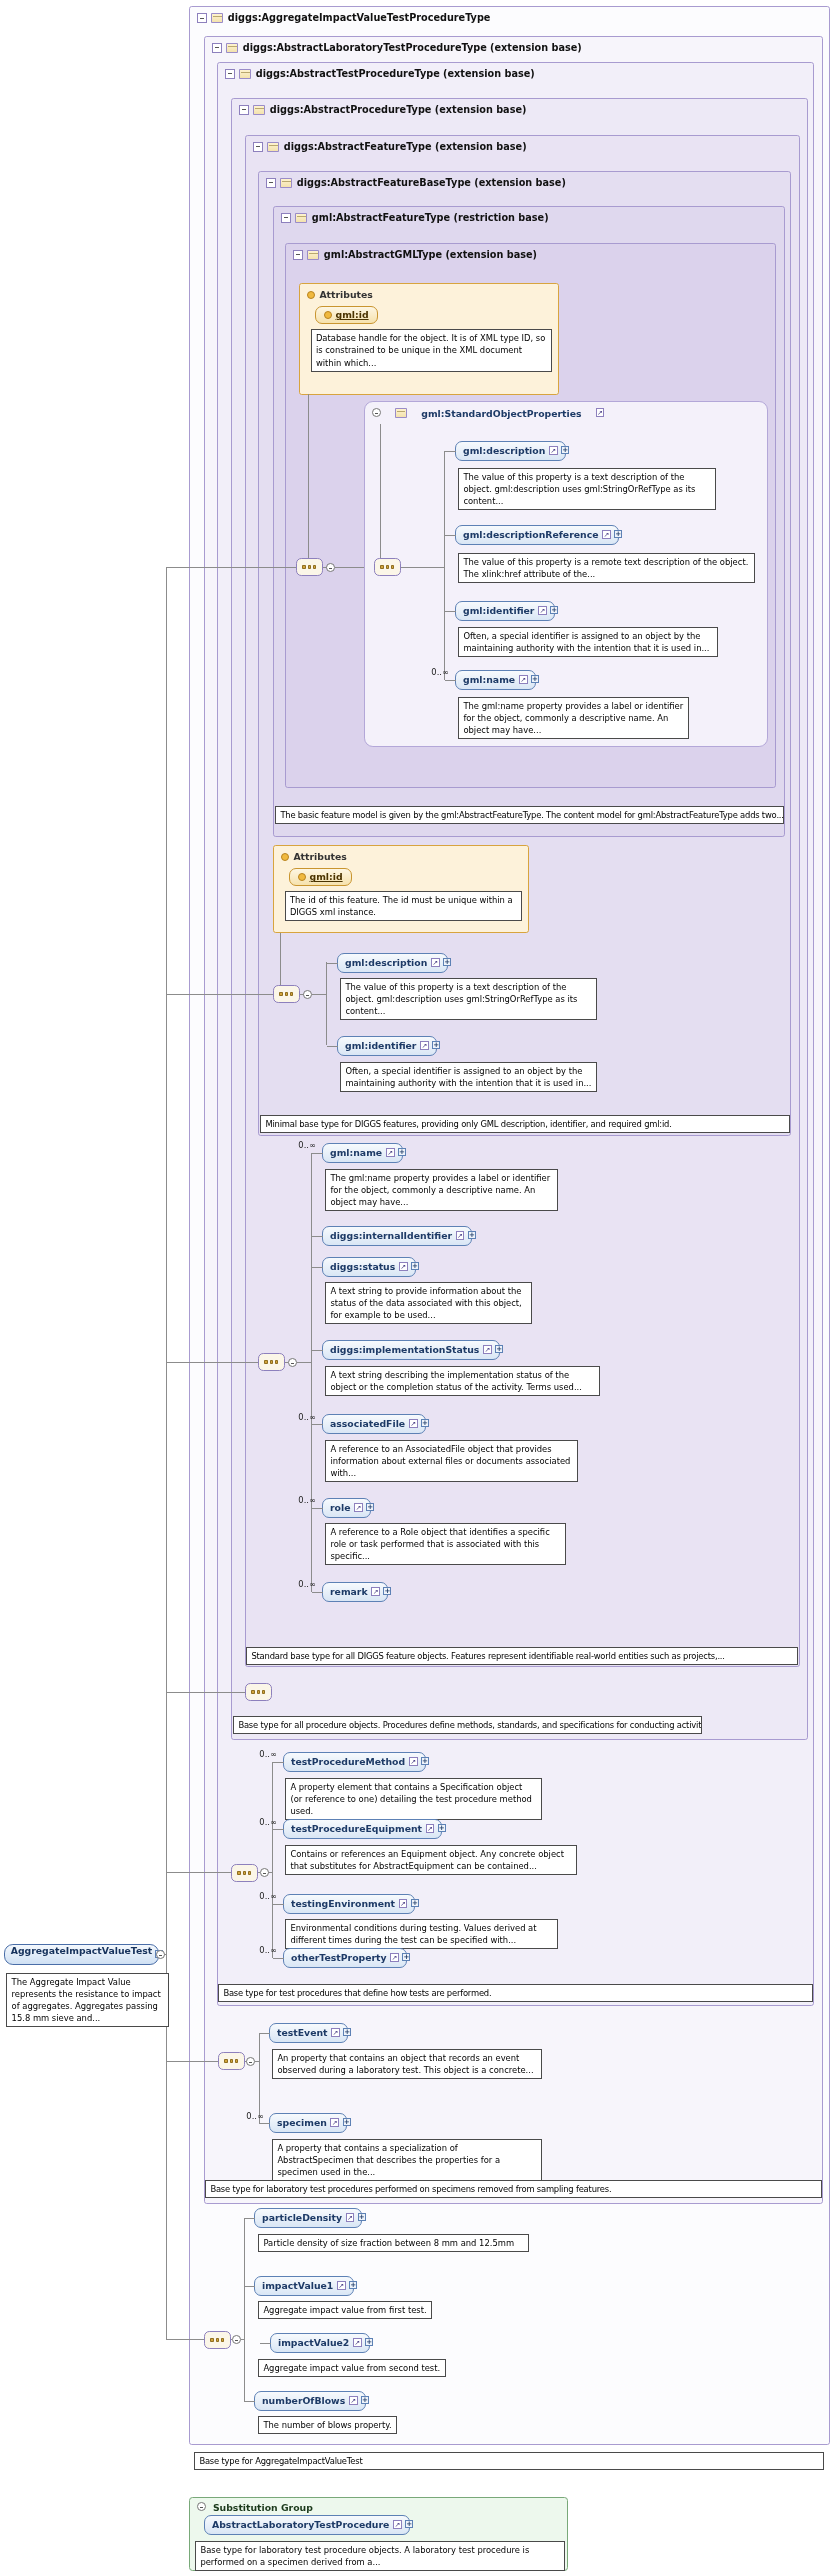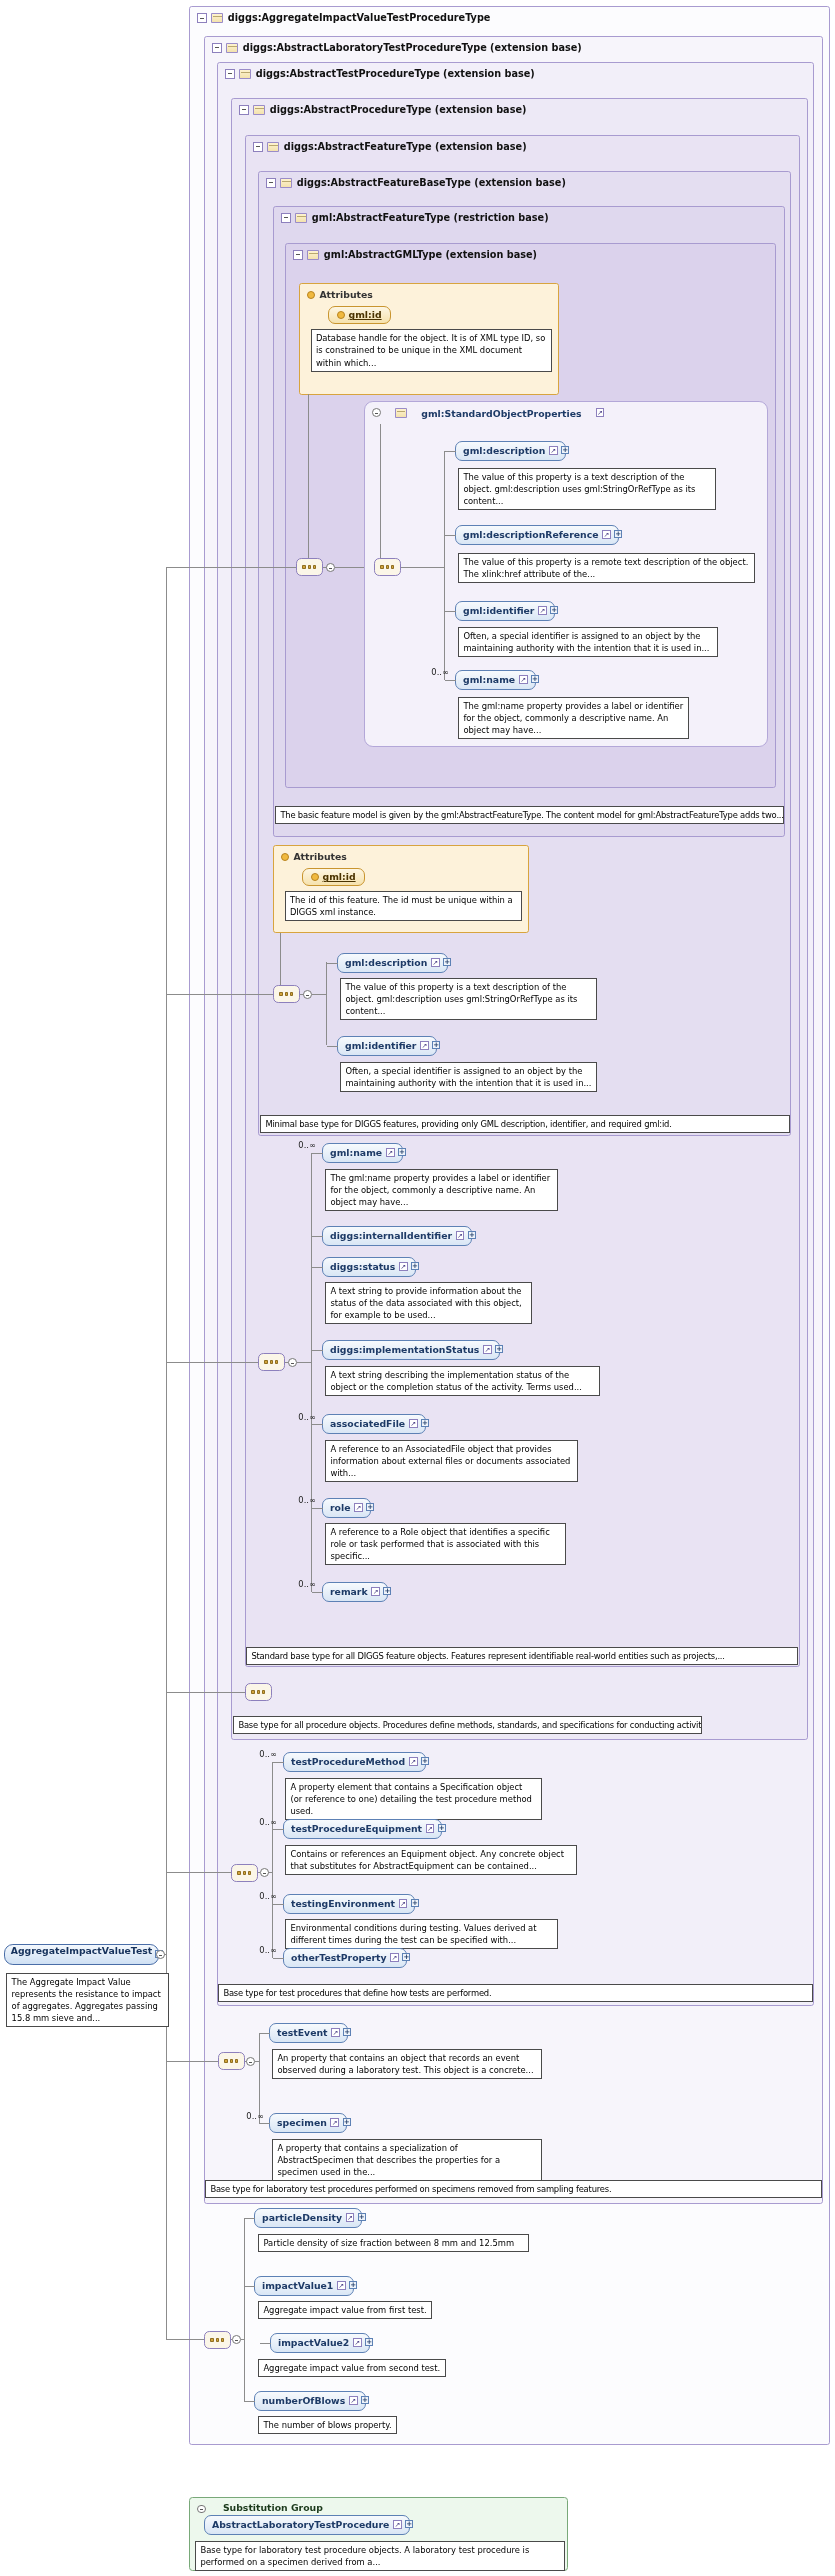--- a/index.html
+++ b/index.html
@@ -21,27 +21,27 @@
   .ebox.stub::before{content:"";position:absolute;right:100%;top:50%;width:10.6px;height:0.9px;background:#8c8c8c}
   .plus{position:absolute;right:-4.4px;top:50%;margin-top:-4.4px;width:8px;height:8px;background:#eef3fa;border:0.9px solid #5d81b5;font-size:7px;line-height:6.2px;text-align:center;color:#1d3a66;font-weight:bold}
   .goto{display:inline-block;width:8.9px;height:8.9px;border:0.9px solid #8d80bd;background:#fff;font-size:7px;line-height:8px;text-align:center;color:#4a3f86;font-weight:normal;flex:0 0 auto}
   .note{border:0.9px solid #4a4a4a;background:#fff;font-size:8.4px;line-height:1.45;padding:1.8px 4.4px;color:#000}
   .nw{white-space:nowrap}
   .lnote{white-space:nowrap;letter-spacing:-0.2px;overflow:hidden}
   .card{position:absolute;font-size:8.4px;color:#222;width:39px;text-align:right}
   .attrs{position:absolute;border:0.9px solid #d8a43e;background:#fdf2da;border-radius:2.7px;padding:5.3px 7px}
   .attrs-head{display:flex;align-items:center;gap:4.4px;font-size:9.3px;font-weight:bold;color:#333;margin-bottom:5.3px}
   .attr-dot{width:8px;height:8px;border-radius:50%;background:#f0b93f;border:0.9px solid #b8831f;flex:0 0 auto}
-  .attr-row{display:inline-flex;align-items:center;gap:3.5px;height:18.6px;padding:0 8px;border:0.9px solid #c9952f;border-radius:7px;background:linear-gradient(#fdf6e3,#f6e2ad);font-size:9.3px;font-weight:bold;color:#4a3300;margin-left:21px;text-decoration:underline}
+  .attr-row{display:inline-flex;align-items:center;gap:3.5px;height:18.6px;padding:0 8px;border:0.9px solid #c9952f;border-radius:7px;background:linear-gradient(#fdf6e3,#f6e2ad);font-size:9.3px;font-weight:bold;color:#4a3300;margin-left:8px;text-decoration:underline}
   .attrs .note{margin:5.3px 0 0 3.5px}
   .gbox{position:absolute;border:0.9px solid #b3a7d8;border-radius:8.9px;background:#f4f1fa}
   .ghead{display:flex;align-items:flex-start;gap:14px;padding:6.2px 7px;font-size:9.3px;font-weight:bold;color:#1d3a66;white-space:nowrap}
   .mainel{position:absolute;display:flex;height:21px;padding:0 6.2px;border:1.8px solid #4a6ea8;border-radius:8.9px;background:linear-gradient(#f4f8fd,#cfe0f3);font-size:9.3px;font-weight:bold;color:#16325c;white-space:nowrap}
   .subst{position:absolute;border:0.9px solid #79a979;background:#edf8ed;border-radius:3.5px}
-  .shead{display:flex;align-items:flex-end;gap:17px;padding:4.4px 7px;font-size:9.3px;font-weight:bold;color:#1c3a1c;white-space:nowrap}
+  .shead{display:flex;align-items:flex-start;gap:7px;padding:4.4px 7px;font-size:9.3px;font-weight:bold;color:#1c3a1c;white-space:nowrap}
 </style>
 </head>
 <body>
 
 <div class="canvas">
 
   <div class="tbox" style="left:189px;top:6.2px;width:641px;height:2439px;background:#fcfcfe">
     <div class="thead">
         <span class="msq"></span>
         <span class="ct-icon"></span>
@@ -367,20 +367,21 @@
       <span class="plus">+</span>
     </div>
   <div class="note abs nw" style="left:258px;top:2359px">Aggregate impact value from second test.</div>
   <div class="ebox stub" style="left:254px;top:2391px">
       <span>numberOfBlows</span>
       <span class="goto">↗</span>
       <span class="plus">+</span>
     </div>
   <div class="note abs nw" style="left:258px;top:2416px">The number of blows property.</div>
 
+  <div class="note abs lnote" style="left:194px;top:2452px;width:630px">Base type for AggregateImpactValueTest</div>
 
   <div class="mainel" style="left:3.5px;top:1944px">
       <span>AggregateImpactValueTest</span>
       <span class="plus">+</span>
     </div>
   <div class="mci abs" style="left:156px;top:1950px"></div>
   <div class="note abs" style="left:6.2px;top:1973px;width:163px">The Aggregate Impact Value represents the resistance to impact of aggregates. Aggregates passing 15.8 mm sieve and...</div>
 
   <div class="subst" style="left:189px;top:2497px;width:379px;height:74px">
     <div class="shead">

